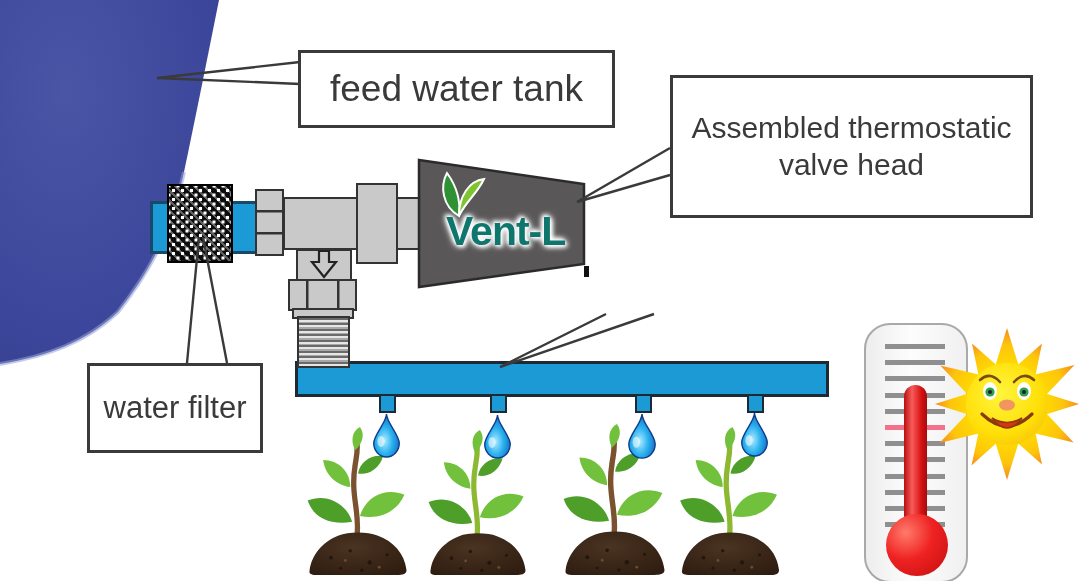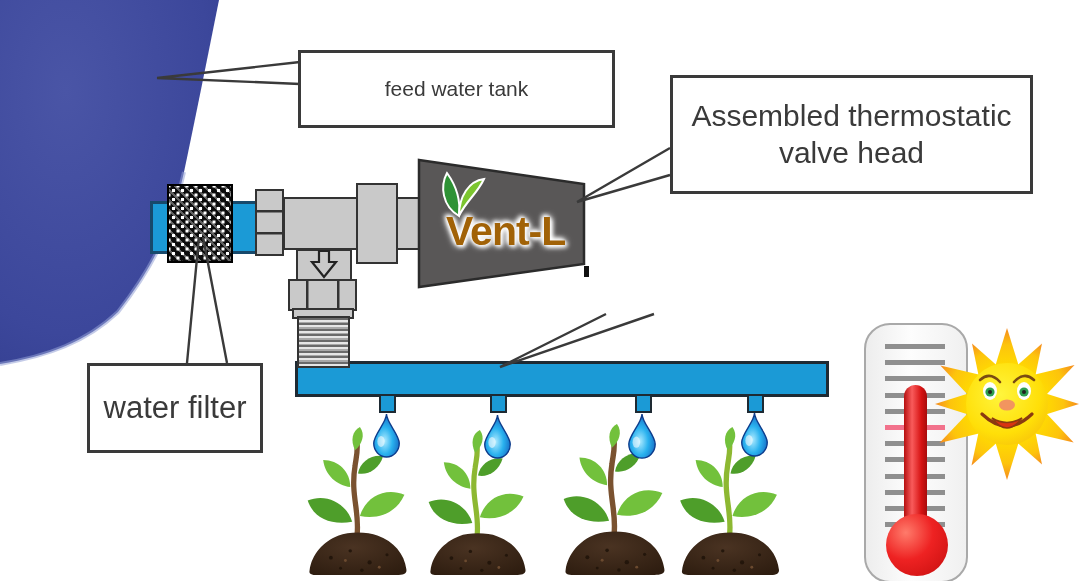--- a/index.html
+++ b/index.html
@@ -3,22 +3,22 @@
 <meta charset="utf-8">
 <style>
   html,body{margin:0;padding:0;background:#fff;}
   #stage{position:relative;width:1090px;height:581px;background:#fff;overflow:hidden;
          font-family:"Liberation Sans","DejaVu Sans",sans-serif;color:#3a3a3a;}
   .abs{position:absolute;}
   
   .callout{position:absolute;background:#fff;border:3px solid #3a3a3a;display:flex;
            align-items:center;justify-content:center;text-align:center;z-index:7;
            line-height:1.22;}
-  #box-feed{left:298px;top:50px;width:311px;height:72px;font-size:21px;}
-  #box-valve{left:670px;top:75px;width:353px;height:105px;font-size:30px;padding:4px 2px;}
+  #box-feed{left:298px;top:50px;width:311px;height:72px;font-size:37px;}
+  #box-valve{left:670px;top:75px;width:353px;height:105px;font-size:30px;padding:16px 2px;}
   #box-system{left:601px;top:222px;width:266px;height:90px;font-size:29px;}
   #box-filter{left:87px;top:363px;width:170px;height:84px;font-size:31px;}
   
   #leaders{position:absolute;left:0;top:0;z-index:6;pointer-events:none;}
   
   #tank{left:0;top:0;z-index:1;}
   .pipe{position:absolute;background:#1b9ad6;}
   #tank-pipe{left:150px;top:201px;width:112px;height:47px;border:3px solid #17496b;z-index:1;}
   #manifold{left:295px;top:361px;width:528px;height:30px;border:3px solid #1e2a33;z-index:2;}
   .nozzle{position:absolute;width:13px;height:15px;background:#1b9ad6;border:2px solid #1e2a33;z-index:2;}
@@ -45,21 +45,21 @@
     background-image:linear-gradient(#333,#333),linear-gradient(#333,#333);
     background-repeat:no-repeat;background-size:2.5px 100%;background-position:16px 0,47px 0;}
   #collar{left:292px;top:308px;width:58px;height:7px;border-width:2px;}
   #threads{left:297px;top:316px;width:49px;height:48px;border:2px solid #333;
     background:repeating-linear-gradient(180deg,#6a6a6a 0 2px,#e6e6e6 2px 4px,#a8a8a8 4px 5.5px);z-index:3;}
   #arrow-svg{left:308px;top:249px;z-index:4;}
   
   #valve-head{left:415px;top:155px;z-index:3;}
   #vent-logo{left:436px;top:186px;width:160px;height:84px;z-index:4;}
   #brand{position:absolute;left:10px;top:22px;font-size:41px;font-weight:bold;
-    letter-spacing:-1px;color:#a16207;
+    letter-spacing:-1px;color:#0f766e;
     text-shadow:0 0 3px #fff,0 0 6px #fff,0 0 9px #fff,2px 2px 4px #fff,-2px -2px 4px #fff;}
   #leaf-v{position:absolute;left:-4px;top:-16px;}
   #corner-mark{left:584px;top:266px;width:5px;height:11px;background:#111;z-index:3;}
   
   .drop{position:absolute;z-index:4;}
   #drop-1{left:371px;top:412px;} #drop-2{left:482px;top:413px;}
   #drop-3{left:626px;top:412px;} #drop-4{left:739px;top:411px;}
   .plant{position:absolute;z-index:3;}
   #plant-1{left:300px;top:427px;width:115px;height:150px;--stem:#7a5230;}
   #plant-2{left:420px;top:430px;width:115px;height:147px;--stem:#8db832;}

